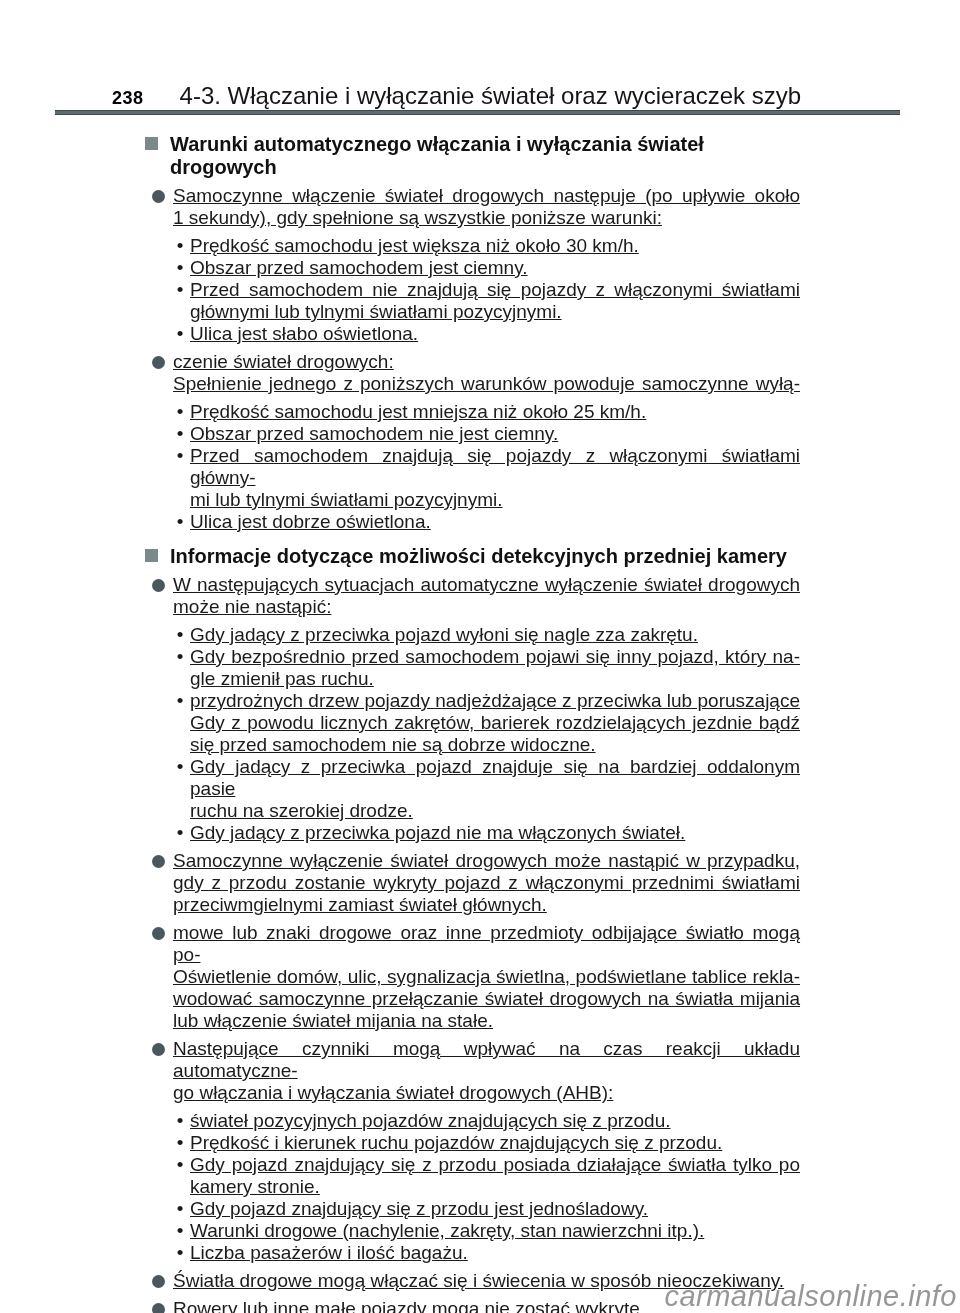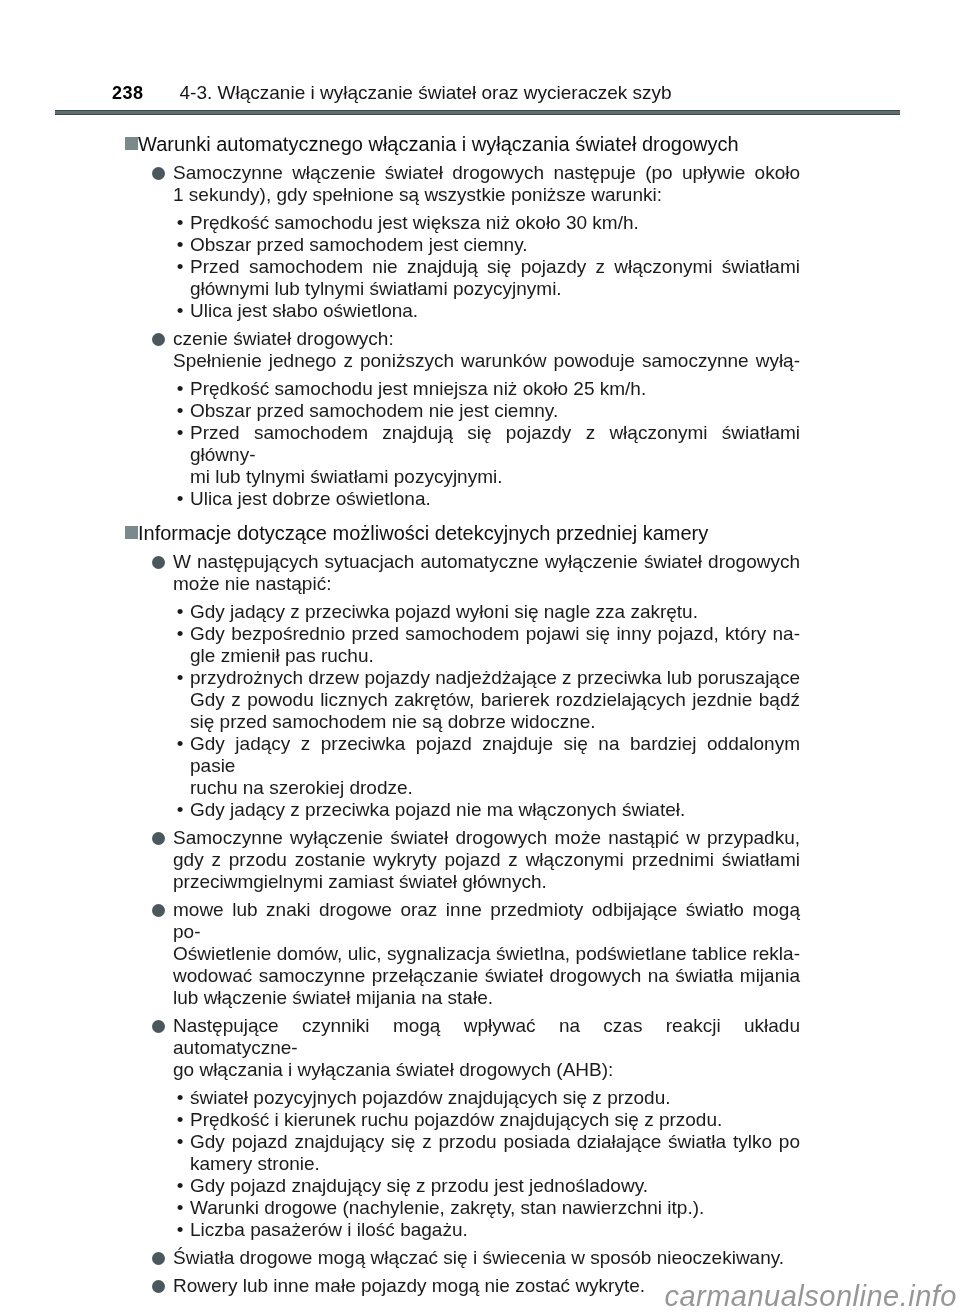--- a/index.html
+++ b/index.html
@@ -18,41 +18,42 @@
     color:var(--text);
     overflow:hidden;
   }
   
   .hdr{
     position:absolute;top:82px;left:112px;
     display:flex;align-items:baseline;gap:36px;
     white-space:nowrap;
   }
   .hdr .num{font-size:18px;font-weight:bold;letter-spacing:0.5px;color:#000;}
-  .hdr .title{font-size:19px;color:#161616;}
+  .hdr .title{font-size:24px;color:#161616;}
   .rule{
     position:absolute;top:110px;left:55px;
     width:845px;height:5px;
     background:var(--rule);
     border-top:1px solid #3d4a4d;
     border-bottom:1px solid #3d4a4d;
   }
   
   .content{
     position:absolute;top:133px;left:125px;
     width:675px;
     font-size:19px;line-height:22px;
   }
   .sec{margin-top:12px;}
   .sec:first-child{margin-top:0;}
   .sec-h{
-    display:flex;
-    font-size:20px;font-weight:normal;line-height:23px;
+    display:flex;gap:12px;
+    font-size:20px;font-weight:bold;line-height:23px;
     color:#111;
     margin-bottom:4px;
+    margin-left:20px;
   }
   .sq{
     flex:0 0 13px;width:13px;height:13px;
     background:var(--square);
     margin-top:4px;
   }
   .bullet{
     display:flex;gap:8px;
     margin-left:27px;
     margin-top:6px;
@@ -60,21 +61,21 @@
   .dotc{
     flex:0 0 13px;width:13px;height:13px;border-radius:50%;
     background:var(--circle);
     margin-top:5px;
   }
   .btxt{flex:1;min-width:0;}
   .subs{margin-left:51px;margin-top:6px;margin-bottom:2px;}
   .sub{display:flex;gap:6px;}
   .sdot{flex:0 0 8px;width:8px;text-align:center;}
   .stxt{flex:1;min-width:0;}
-  .ln{text-align:left;}
+  .ln{text-align:left;text-decoration:underline;}
   .ln.j{text-align:justify;text-align-last:justify;}
   
   .wm{
     position:absolute;right:3px;bottom:0;
     font-size:29px;color:var(--watermark);
     letter-spacing:0.5px;
     font-style:italic;
   }
 </style>
 </head>

